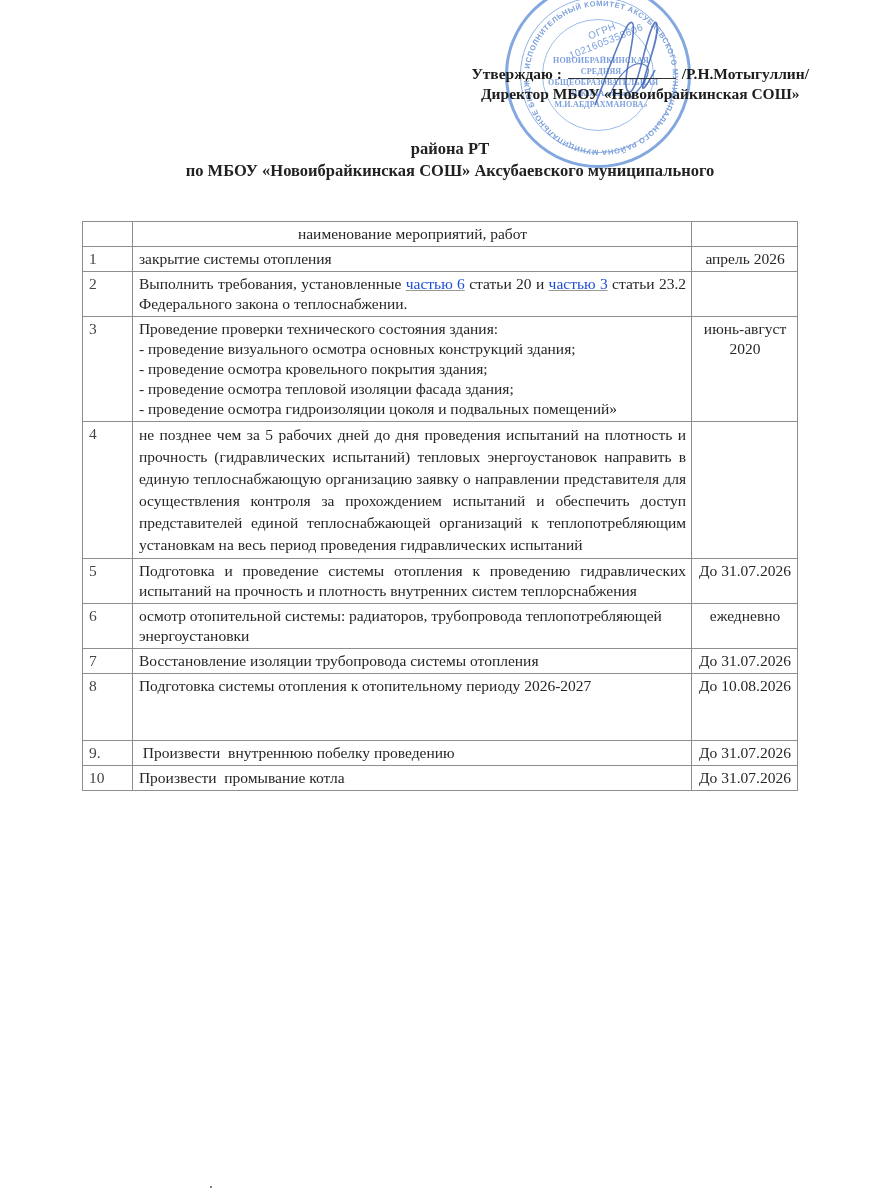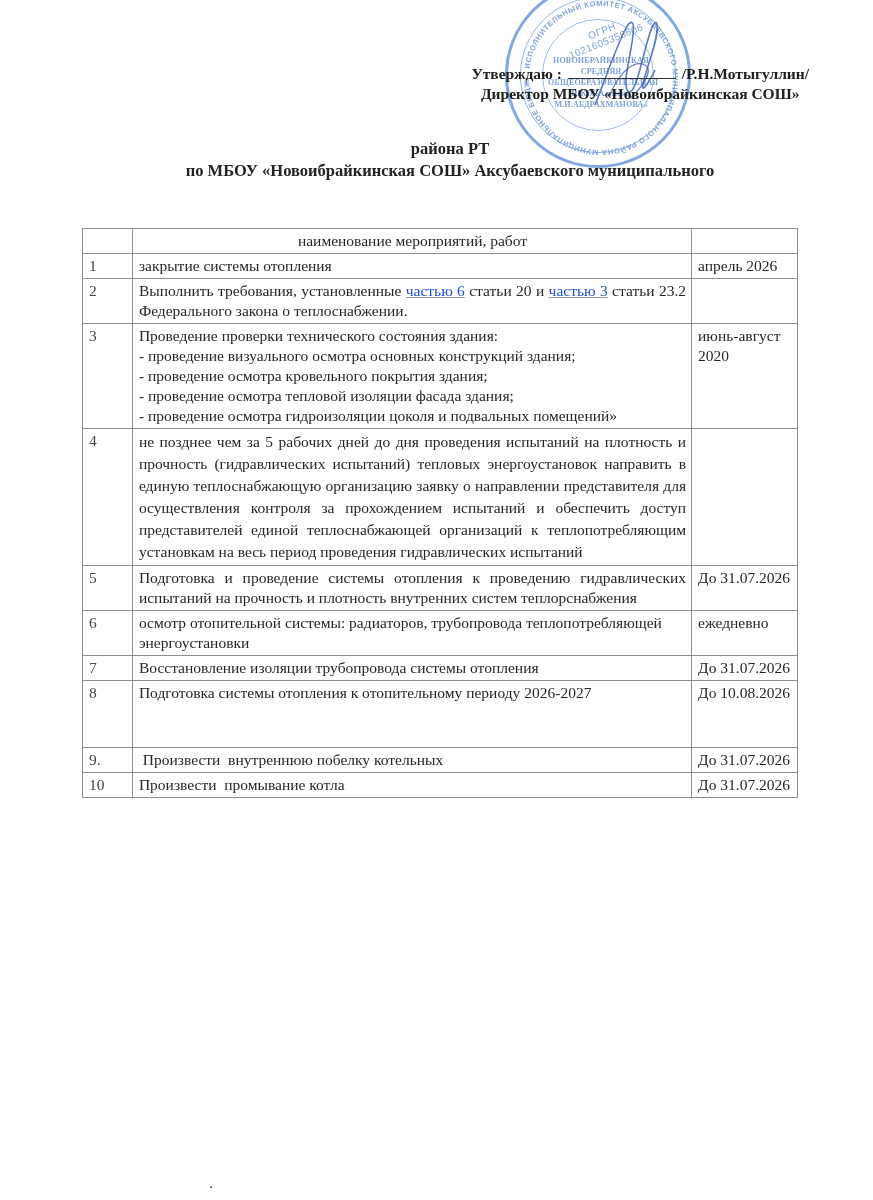--- a/index.html
+++ b/index.html
@@ -52,29 +52,29 @@
   }
   .approval .line2 { display: block; }
 
   
   .title-block { position: absolute; left: 100px; top: 138px; width: 700px; text-align: center; }
   .title { font-size: 20px; font-weight: bold; line-height: 26px; margin: 0; }
   .subtitle { font-size: 16.5px; font-weight: bold; line-height: 22px; margin: 0; }
 
   
   table.plan {
-    position: absolute; left: 82px; top: 228px; width: 716px;
+    position: absolute; left: 82px; top: 221px; width: 716px;
     border-collapse: collapse; font-size: 15.5px; line-height: 20px; color: #262626;
   }
   table.plan td {
     border: 1px solid #8e8e8e; vertical-align: top; padding: 2px 5px 2px 6px;
   }
   td.num { width: 38px; text-align: left; color: #444; }
   td.desc { width: 548px; }
-  td.date { width: 94px; text-align: left; padding: 2px 2px; }
+  td.date { width: 94px; text-align: center; padding: 2px 2px; }
   td.head { text-align: center; }
   .justify { text-align: justify; text-align-last: left; }
   .link { color: #1d4ed8; text-decoration: underline; text-decoration-color: #9a9a9a; }
   .row-4 .desc { line-height: 22px; }
   .dot { position: absolute; left: 210px; top: 1186px; width: 2px; height: 2px; background: #555; border-radius: 50%; }
 </style>
 </head>
 <body>
 
 <div class="page">
@@ -174,21 +174,21 @@
     </tr>
 
     <tr>
       <td class="num">8</td>
       <td class="desc justify" style="height:62px;">Подготовка системы отопления к отопительному периоду 2026-2027</td>
       <td class="date">До 10.08.2026</td>
     </tr>
 
     <tr>
       <td class="num">9.</td>
-      <td class="desc" style="white-space:pre;"> Произвести  внутреннюю побелку котельных</td>
+      <td class="desc" style="white-space:pre;"> Произвести  внутреннюю побелку проведению</td>
       <td class="date">До 31.07.2026</td>
     </tr>
 
     <tr>
       <td class="num">10</td>
       <td class="desc" style="white-space:pre;">Произвести  промывание котла</td>
       <td class="date">До 31.07.2026</td>
     </tr>
   </tbody>
     </table>

